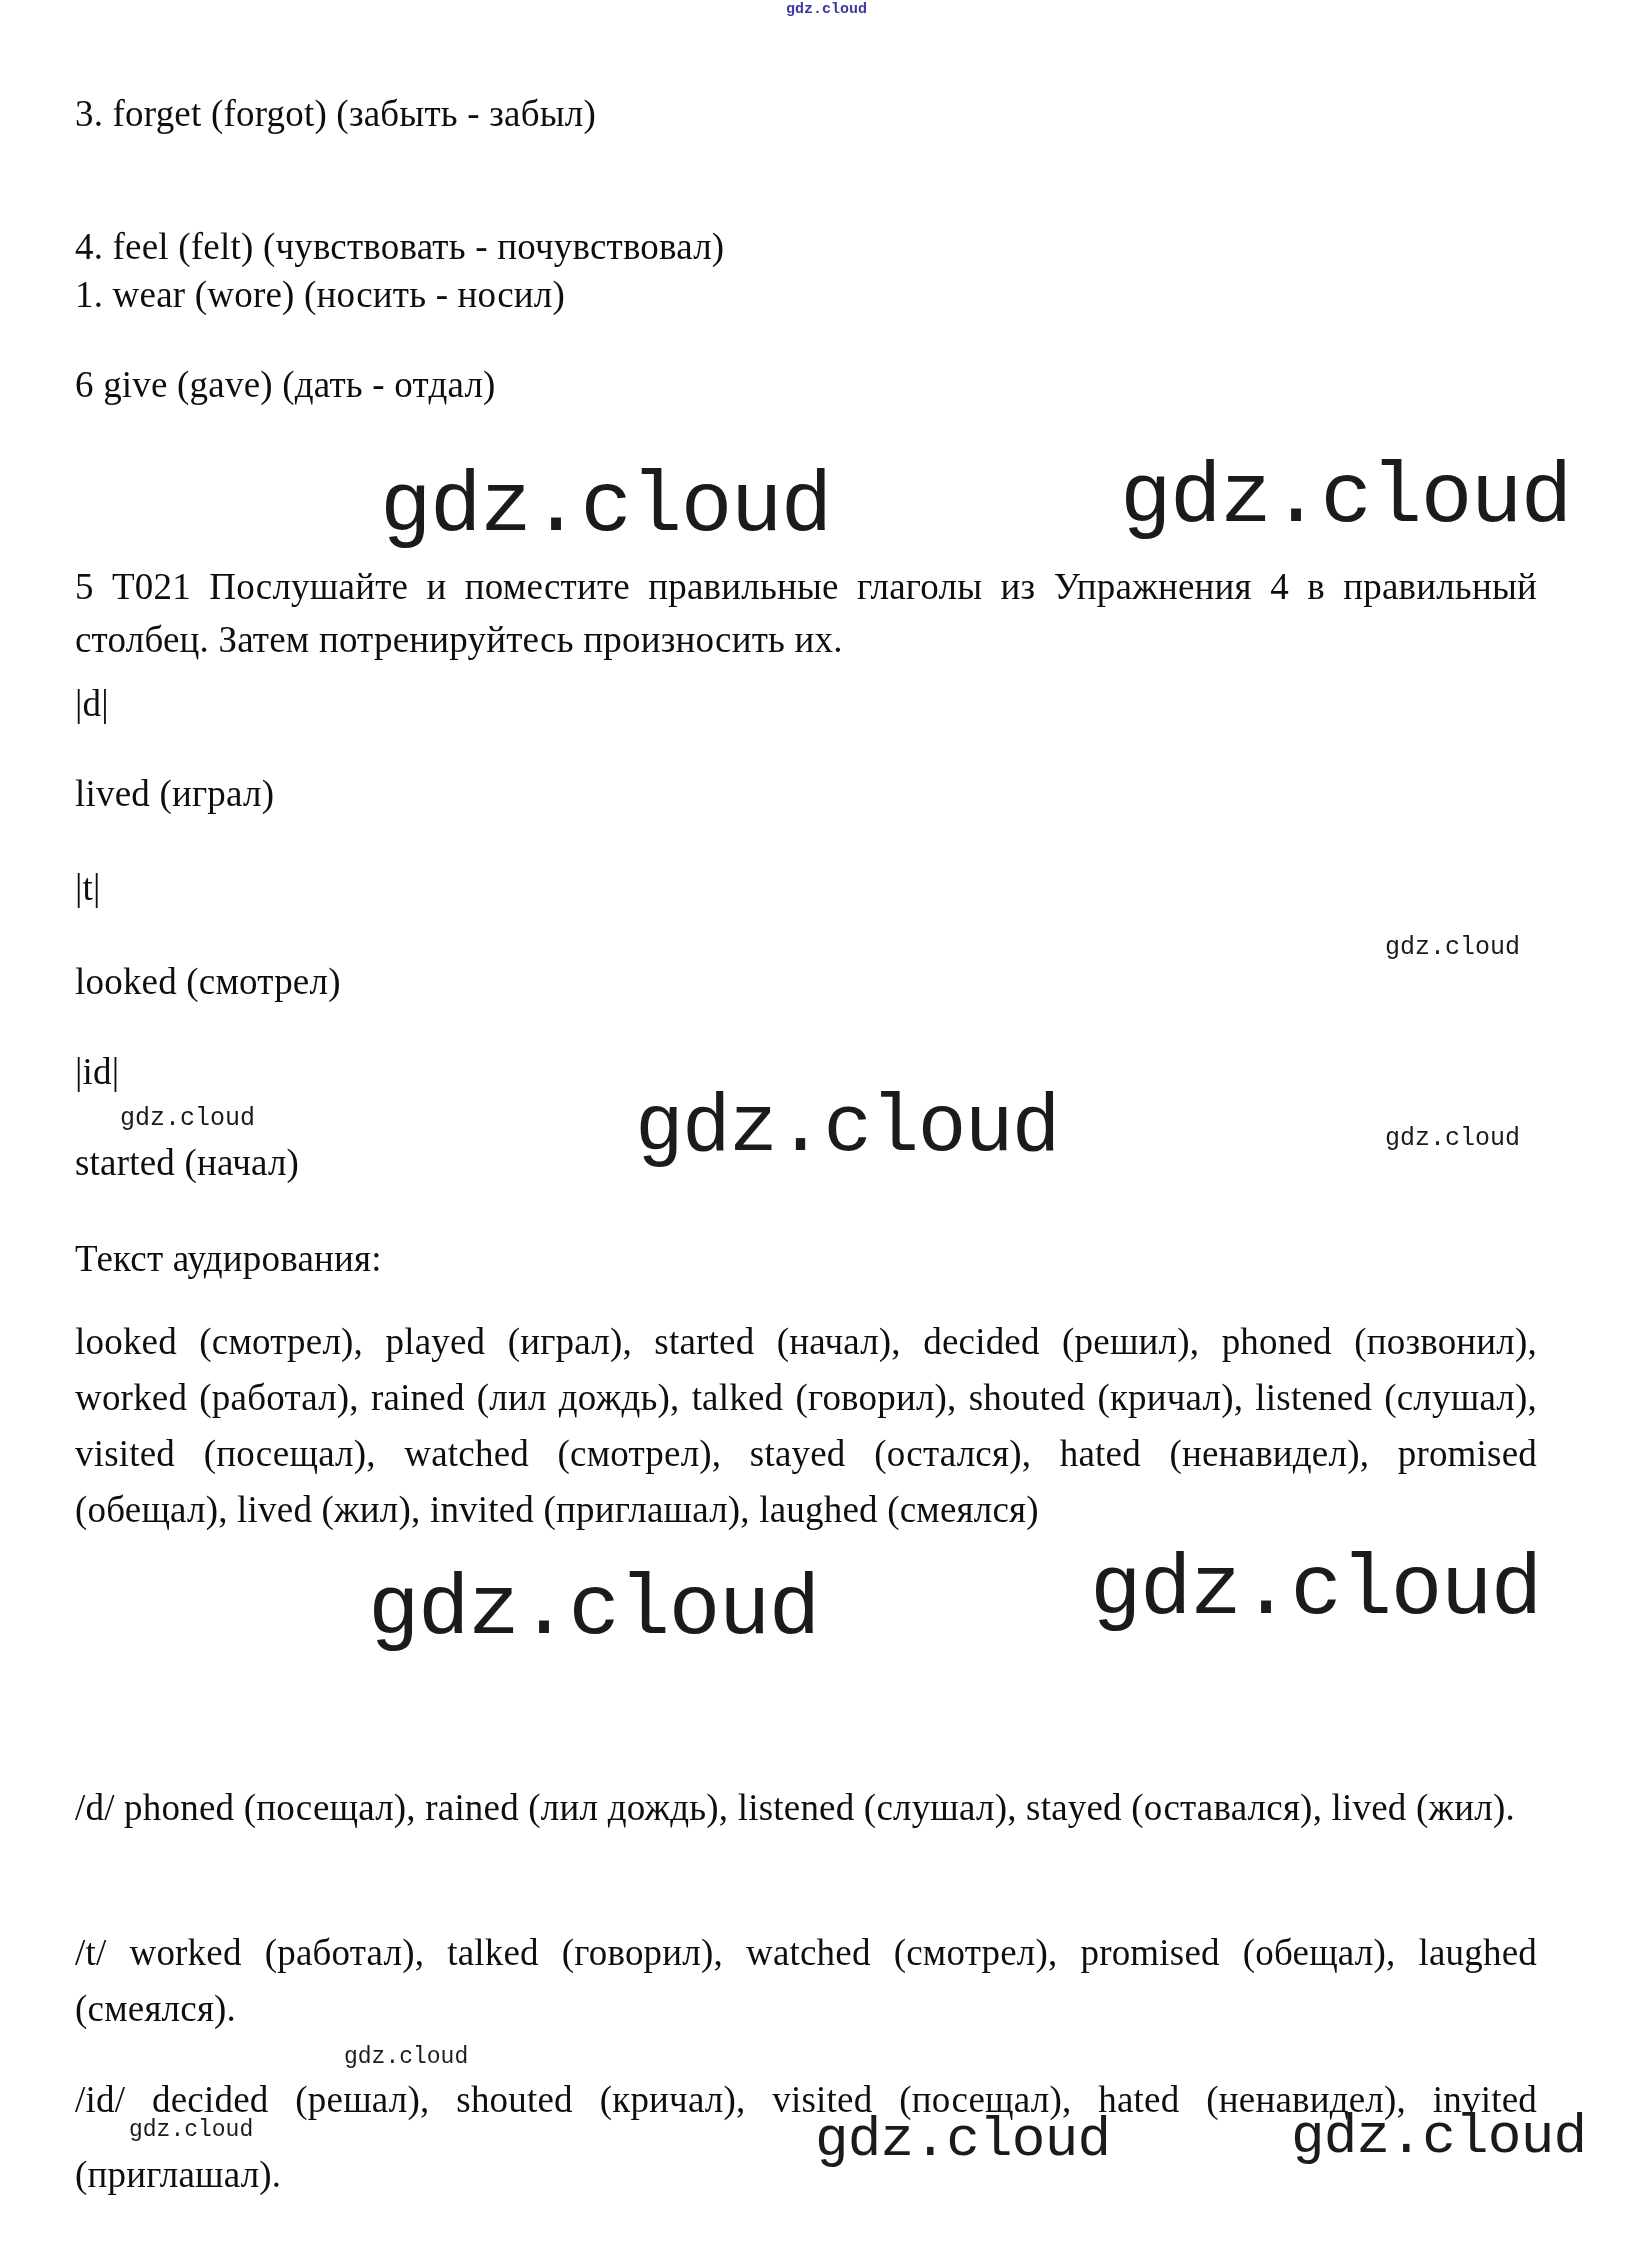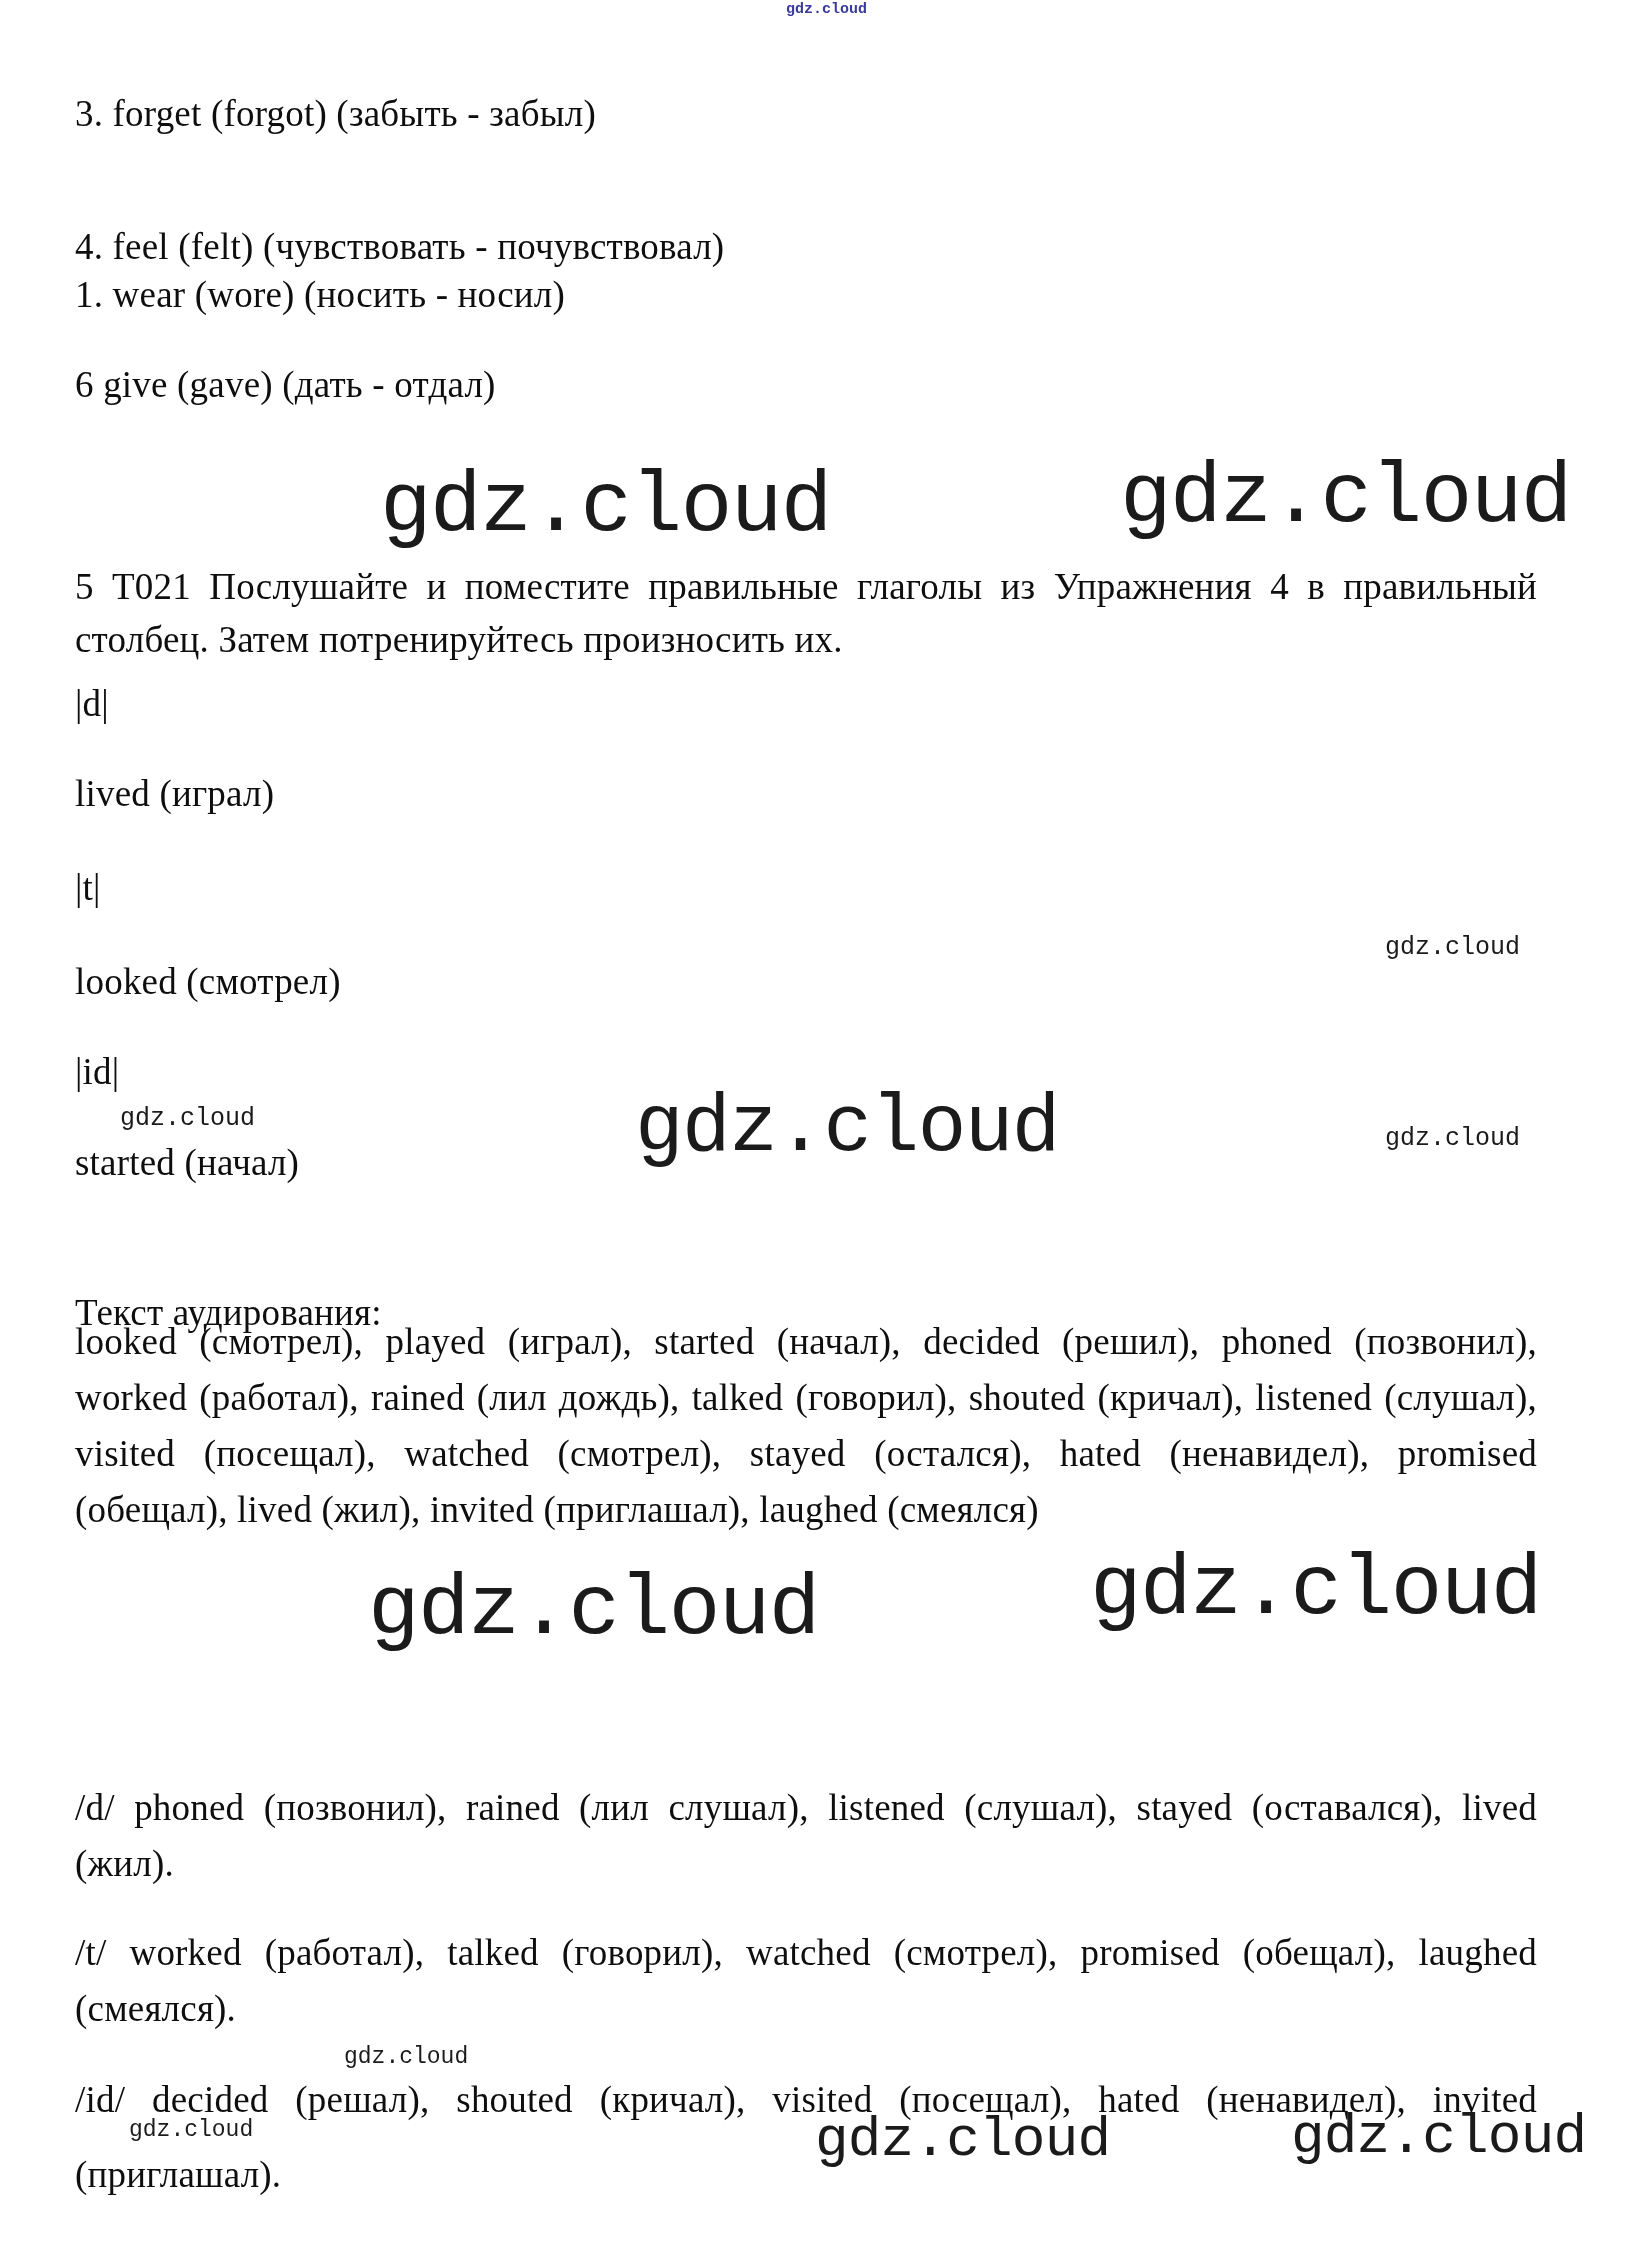--- a/index.html
+++ b/index.html
@@ -29,21 +29,21 @@
   .b-item4  { top: 177px; margin-top: 43px; }
   .b-item5  { top: 268px; }
   .b-item6  { top: 358px; }
   .b-instr  { top: 560px; line-height: 53px; }
   .b-d      { top: 677px; }
   .b-played { top: 767px; }
   .b-t      { top: 861px; }
   .b-looked { top: 955px; }
   .b-id     { top: 1045px; }
   .b-started{ top: 1136px; }
-  .b-audlab { top: 1286px; }
+  .b-audlab { top: 1232px; }
   .b-audio  { top: 1314px; }
   .b-solhead{ top: 1690px; }
   .b-sold   { top: 1780px; }
   .b-solt   { top: 1925px; }
   .b-solid  { top: 2062px; line-height: 75px; }
 
   
   .wm {
     position: absolute;
     font-family: Liberation Mono, monospace;
@@ -100,18 +100,18 @@
   <div class="tb b-d">|d|</div>
   <div class="tb b-played">lived (играл)</div>
   <div class="tb b-t">|t|</div>
   <div class="tb b-looked">looked (смотрел)</div>
   <div class="tb b-id">|id|</div>
   <div class="tb b-started">started (начал)</div>
 
   <div class="tb b-audlab">Текст аудирования:</div>
   <div class="tb just b-audio">looked (смотрел), played (играл), started (начал), decided (решил), phoned (позвонил), worked (работал), rained (лил дождь), talked (говорил), shouted (кричал), listened (слушал), visited (посещал), watched (смотрел), stayed (остался), hated (ненавидел), promised (обещал), lived (жил), invited (приглашал), laughed (смеялся)</div>
 
-  <div class="tb just b-sold">/d/ phoned (позвонил), rained (лил слушал), listened (слушал), stayed (оставался), lived (жил).</div>
+  <div class="tb just b-sold">/d/ phoned (посещал), rained (лил дождь), listened (слушал), stayed (оставался), lived (жил).</div>
   <div class="tb just b-solt">/t/ worked (работал), talked (говорил), watched (смотрел), promised (обещал), laughed (смеялся).</div>
   <div class="tb just b-solid">/id/ decided (решал), shouted (кричал), visited (посещал), hated (ненавидел), invited (приглашал).</div>
 
 </div>
 
 
 </body></html>

